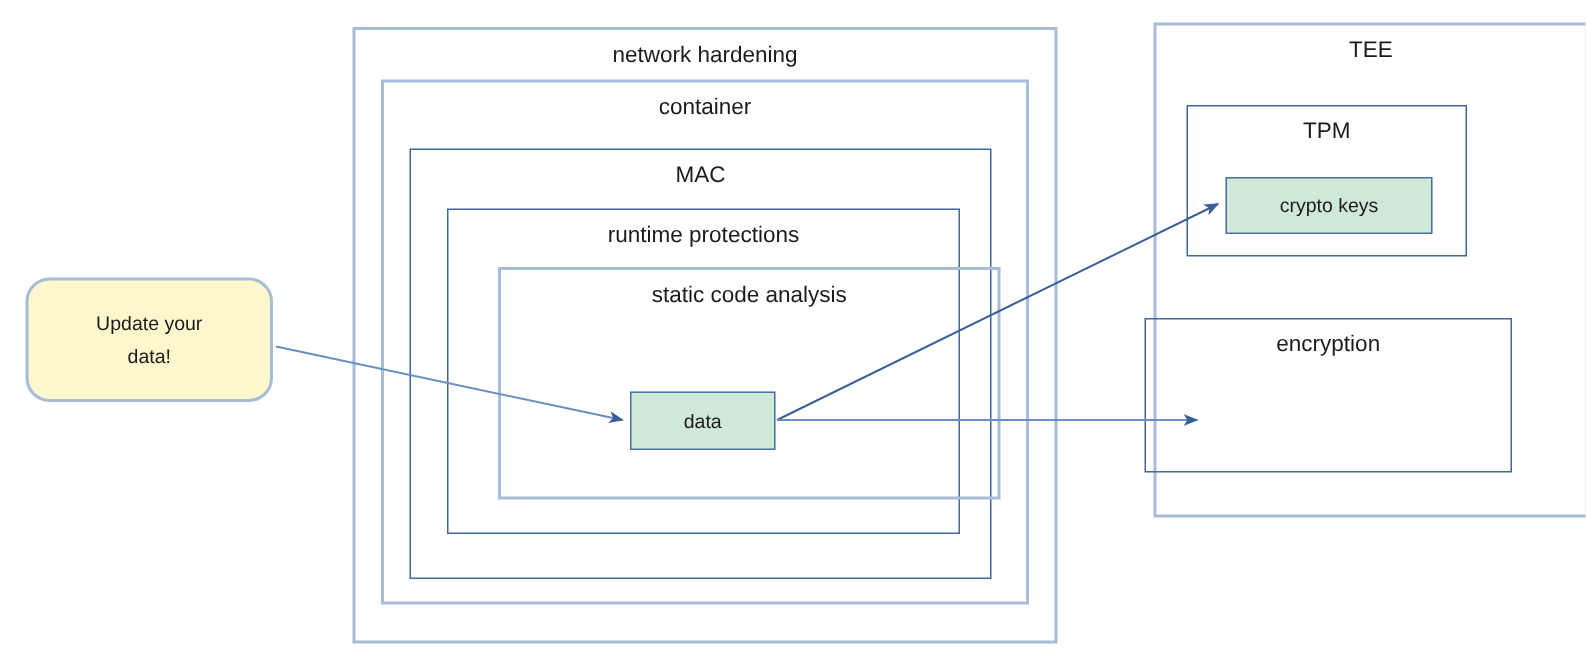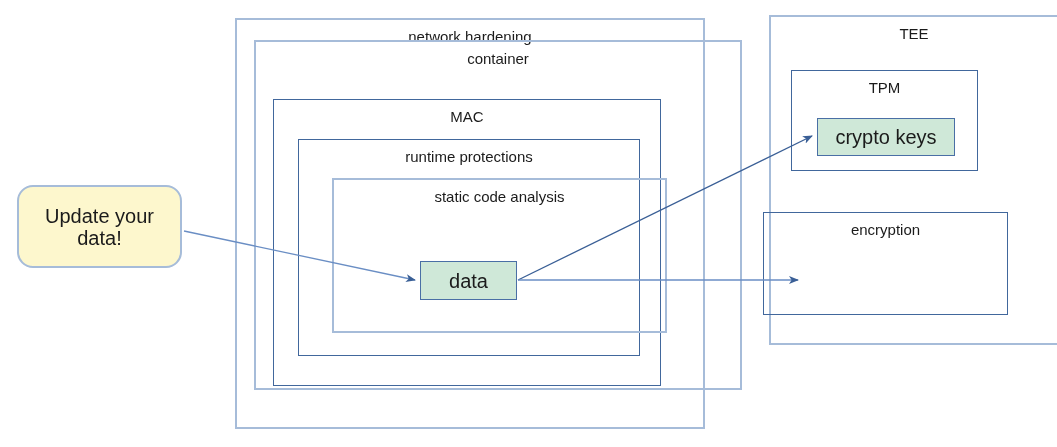--- a/index.html
+++ b/index.html
@@ -41,21 +41,21 @@
   }
 
   
   .node {
     position: absolute;
     box-sizing: border-box;
     display: flex;
     align-items: center;
     justify-content: center;
     color: #1b1b1b;
-    font-size: 20px;
+    font-size: 13px;
     line-height: 18px;
     white-space: nowrap;
   }
   .node-green {
     background: #cfe8d8;
     border: 1.6px solid #4a6fa5;
   }
   .node-callout {
     background: #fdf7cd;
     border: 2px solid #a6bcd9;
@@ -77,21 +77,21 @@
   }
 </style>
 </head>
 <body>
 
 <div id="canvas">
 
   <div class="layer layer-light" id="layer-0" style="left: 235px; top: 18px; width: 470px; height: 411px;">
     <div class="layer-label" style="top: 8px;">network hardening</div>
   </div>
-  <div class="layer layer-light" id="layer-1" style="left: 254px; top: 40px; width: 488px; height: 350px;">
+  <div class="layer layer-light" id="layer-1" style="left: 254px; top: 53px; width: 432px; height: 350px;">
     <div class="layer-label" style="top: 8px;">container</div>
   </div>
   <div class="layer layer-dark" id="layer-2" style="left: 273px; top: 99px; width: 388px; height: 287px;">
     <div class="layer-label" style="top: 8px;">MAC</div>
   </div>
   <div class="layer layer-dark" id="layer-3" style="left: 298px; top: 139px; width: 342px; height: 217px;">
     <div class="layer-label" style="top: 8px;">runtime protections</div>
   </div>
   <div class="layer layer-light" id="layer-4" style="left: 332px; top: 178px; width: 335px; height: 155px;">
     <div class="layer-label" style="top: 8px;">static code analysis</div>

